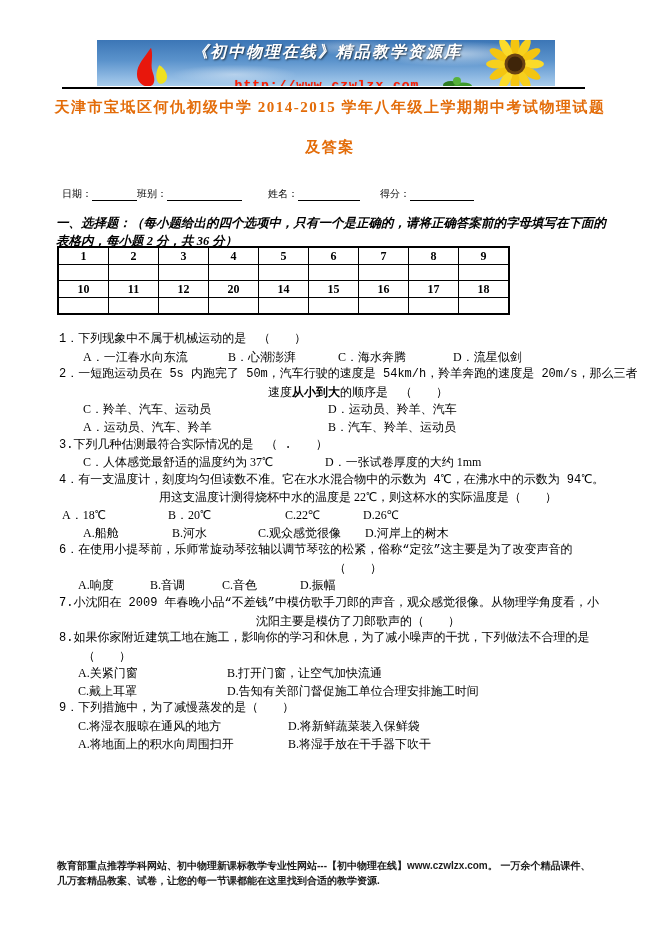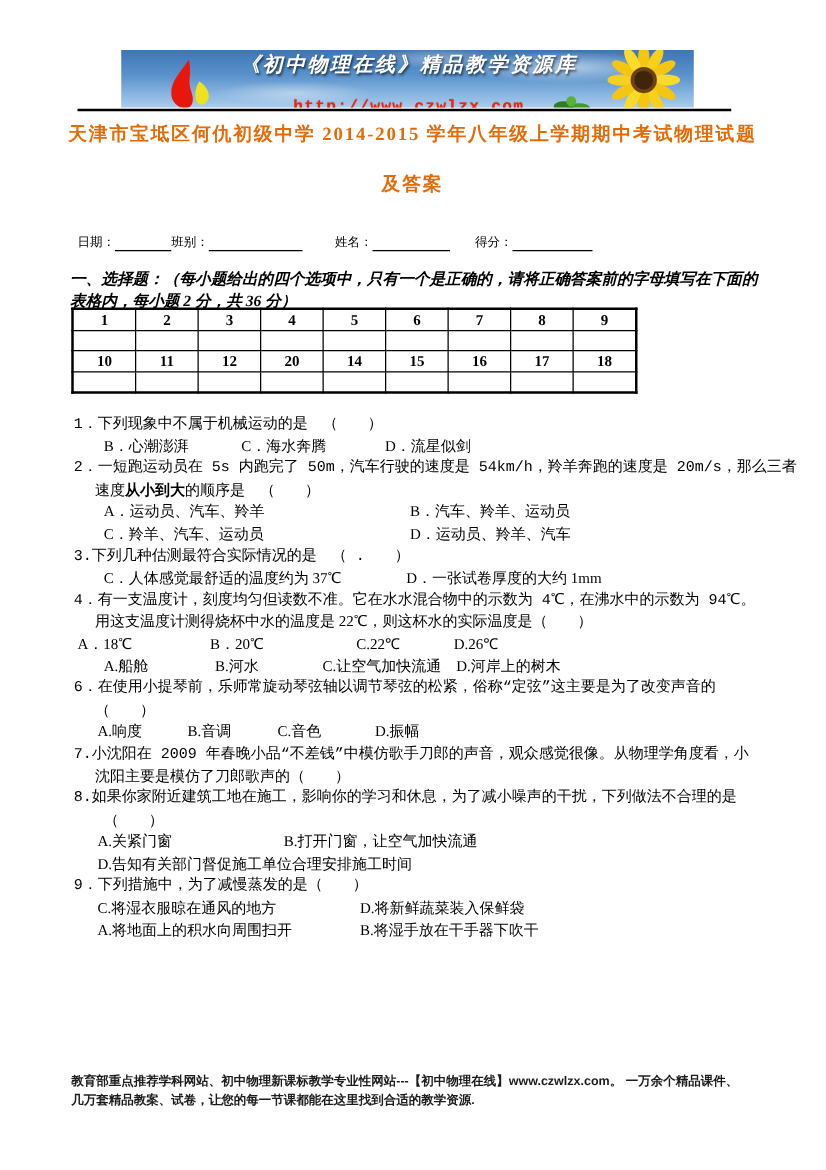--- a/index.html
+++ b/index.html
@@ -46,21 +46,21 @@
   .section div{white-space:nowrap;font-style:italic;}
   
   .atable{position:absolute;left:57px;top:246px;border-collapse:collapse;table-layout:fixed;}
   .atable td{border:1px solid #000;width:49px;text-align:center;padding:0;
     font-size:12px;font-weight:bold;height:16px;}
   .atable{border:2px solid #000;}
   .atable td.blank{height:15px;}
   
   .questions{position:absolute;left:55px;top:331px;width:585px;font-size:12px;line-height:17.6px;}
   .qline{white-space:nowrap;padding-left:4px;font-family:Liberation Mono, monospace;}
-  .cont{white-space:nowrap;padding-left:21px;}
+  .cont{white-space:nowrap;padding-left:21px;text-align:center;}
   .cont28{white-space:nowrap;padding-left:28px;}
   .orow{display:flex;white-space:nowrap;}
   .ind7{padding-left:7px}.ind23{padding-left:23px}.ind28{padding-left:28px}
   .opt{flex:0 0 auto;white-space:nowrap;}
   .b{font-weight:bold;}
   .w72{width:72px}.w78{width:78px}.w86{width:86px}.w88{width:88px}.w89{width:89px}
   .w94{width:94px}.w106{width:106px}.w107{width:107px}.w110{width:110px}.w115{width:115px}
   .w117{width:117px}.w145{width:145px}.w149{width:149px}.w210{width:210px}
   .w242{width:242px}.w245{width:245px}
   
@@ -165,55 +165,56 @@
         <td class="blank"></td>
         <td class="blank"></td>
   </tr>
 </tbody>
   </table>
 
 <div class="questions">
 
   <div class="qline"><span>1．</span><span>下列现象中不属于机械运动的是　（　　）</span></div>
   <div class="orow ind28">
+    <span class="opt w145">A．一江春水向东流</span>
     <span class="opt w110">B．心潮澎湃</span>
     <span class="opt w115">C．海水奔腾</span>
     <span class="opt">D．流星似剑</span>
   </div>
 
   <div class="qline"><span>2．</span><span>一短跑运动员在 5s 内跑完了 50m，汽车行驶的速度是 54km/h，羚羊奔跑的速度是 20m/s，那么三者</span></div>
   <div class="cont"><span>速度</span><span class="b">从小到大</span><span>的顺序是　（　　）</span></div>
   <div class="orow ind28">
+    <span class="opt w245">C．羚羊、汽车、运动员</span>
+    <span class="opt">D．运动员、羚羊、汽车</span>
+  </div>
+  <div class="orow ind28">
     <span class="opt w245">A．运动员、汽车、羚羊</span>
     <span class="opt">B．汽车、羚羊、运动员</span>
-  </div>
-  <div class="orow ind28">
-    <span class="opt w245">C．羚羊、汽车、运动员</span>
-    <span class="opt">D．运动员、羚羊、汽车</span>
   </div>
 
   <div class="qline"><span>3.</span><span>下列几种估测最符合实际情况的是　（ .　　）</span></div>
   <div class="orow ind28">
     <span class="opt w242">C．人体感觉最舒适的温度约为 37℃</span>
     <span class="opt">D．一张试卷厚度的大约 1mm</span>
   </div>
 
   <div class="qline"><span>4．</span><span>有一支温度计，刻度均匀但读数不准。它在水水混合物中的示数为 4℃，在沸水中的示数为 94℃。</span></div>
   <div class="cont">用这支温度计测得烧杯中水的温度是 22℃，则这杯水的实际温度是（　　）</div>
   <div class="orow ind7">
     <span class="opt w106">A．18℃</span>
     <span class="opt w117">B．20℃</span>
     <span class="opt w78">C.22℃</span>
     <span class="opt">D.26℃</span>
   </div>
 
   <div class="orow ind28">
     <span class="opt w89">A.船舱</span>
     <span class="opt w86">B.河水</span>
-    <span class="opt w107">C.让空气加快流通</span>
+    <span class="opt w107">C.观众感觉很像</span>
     <span class="opt">D.河岸上的树木</span>
   </div>
 
   <div class="qline"><span>6．</span><span>在使用小提琴前，乐师常旋动琴弦轴以调节琴弦的松紧，俗称“定弦”这主要是为了改变声音的</span></div>
   <div class="cont">（　　）</div>
   <div class="orow ind23">
     <span class="opt w72">A.响度</span>
     <span class="opt w72">B.音调</span>
     <span class="opt w78">C.音色</span>
     <span class="opt">D.振幅</span>
@@ -222,20 +223,21 @@
   <div class="qline"><span>7.</span><span>小沈阳在 2009 年春晚小品“不差钱”中模仿歌手刀郎的声音，观众感觉很像。从物理学角度看，小</span></div>
   <div class="cont">沈阳主要是模仿了刀郎歌声的（　　）</div>
 
   <div class="qline"><span>8.</span><span>如果你家附近建筑工地在施工，影响你的学习和休息，为了减小噪声的干扰，下列做法不合理的是</span></div>
   <div class="cont28">（　　）</div>
   <div class="orow ind23">
     <span class="opt w149">A.关紧门窗</span>
     <span class="opt">B.打开门窗，让空气加快流通</span>
   </div>
   <div class="orow ind23">
+    <span class="opt w149">C.戴上耳罩</span>
     <span class="opt">D.告知有关部门督促施工单位合理安排施工时间</span>
   </div>
 
   <div class="qline"><span>9．</span><span>下列措施中，为了减慢蒸发的是（　　）</span></div>
   <div class="orow ind23">
     <span class="opt w210">C.将湿衣服晾在通风的地方</span>
     <span class="opt">D.将新鲜蔬菜装入保鲜袋</span>
   </div>
   <div class="orow ind23">
     <span class="opt w210">A.将地面上的积水向周围扫开</span>

